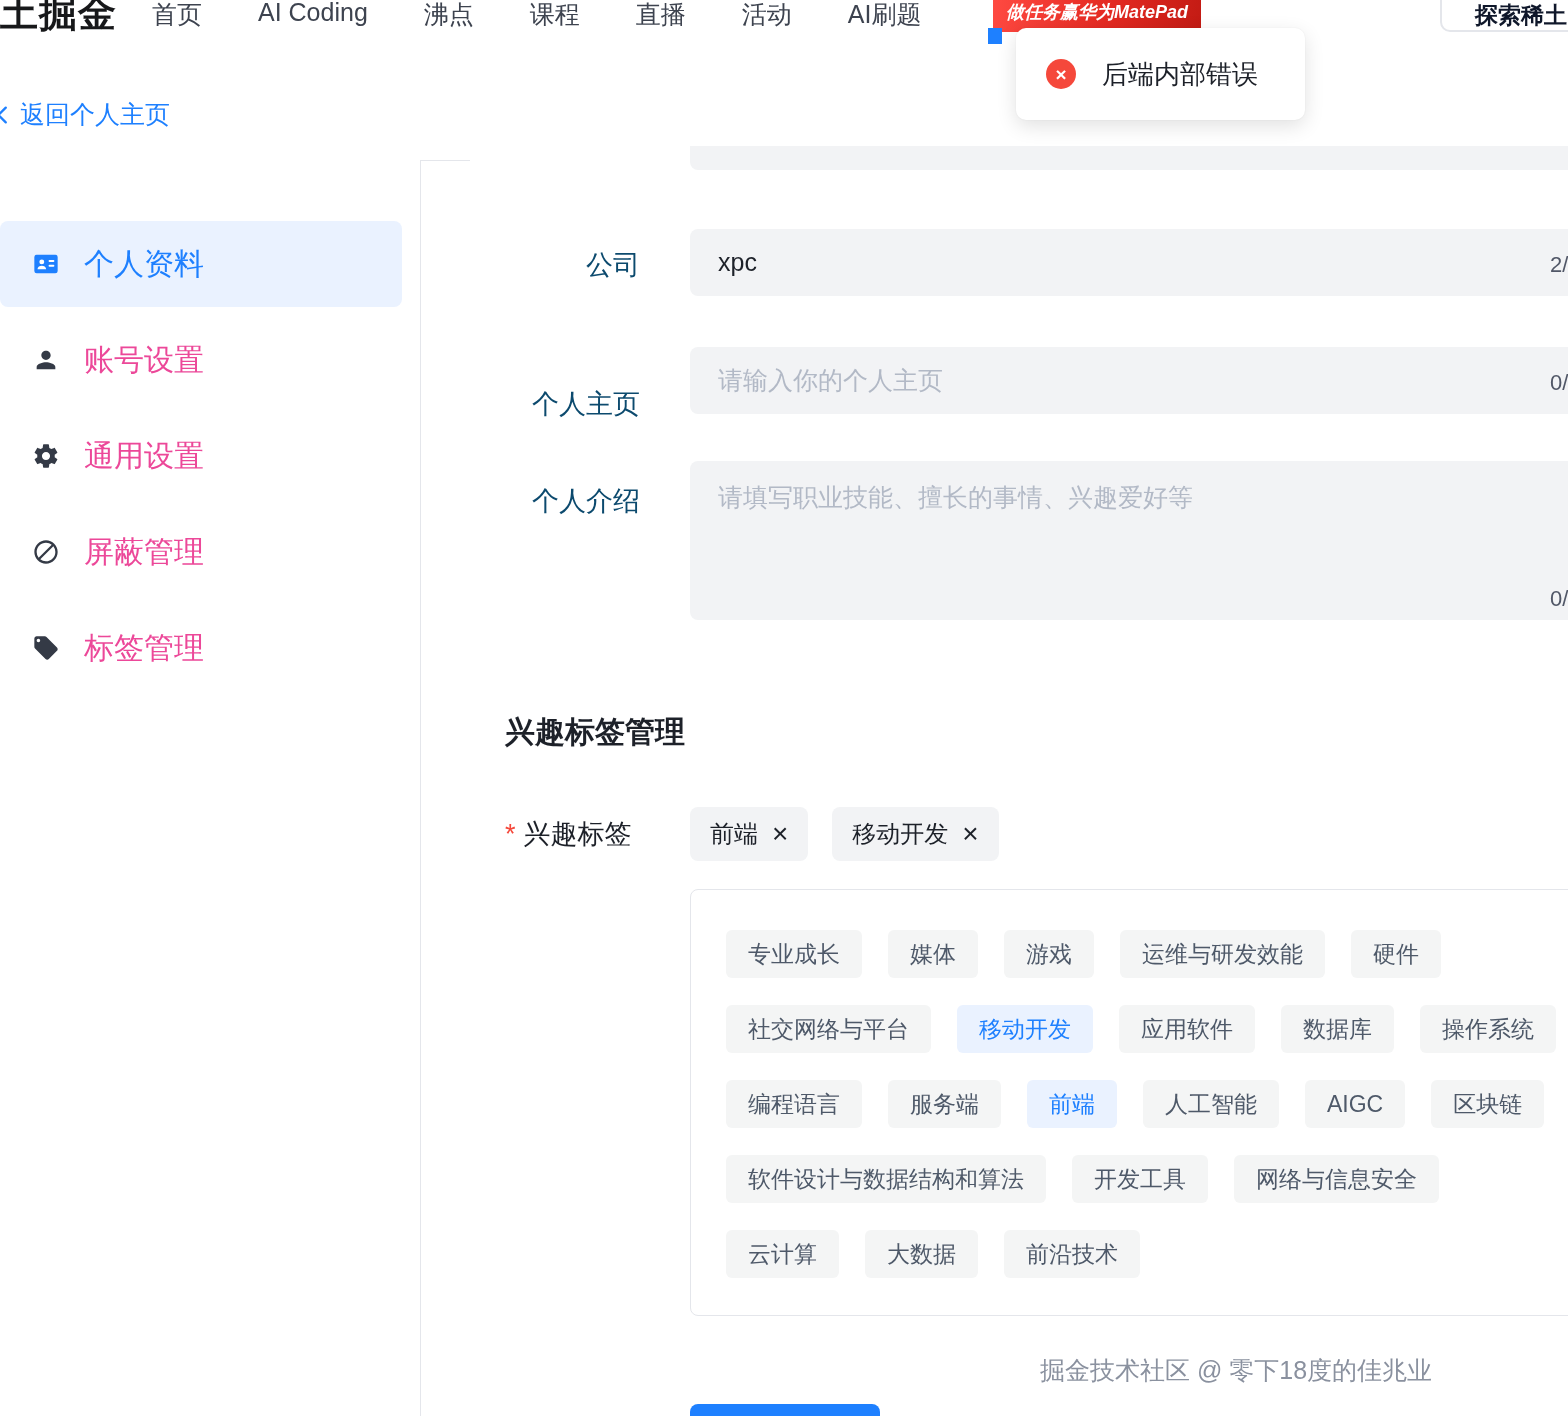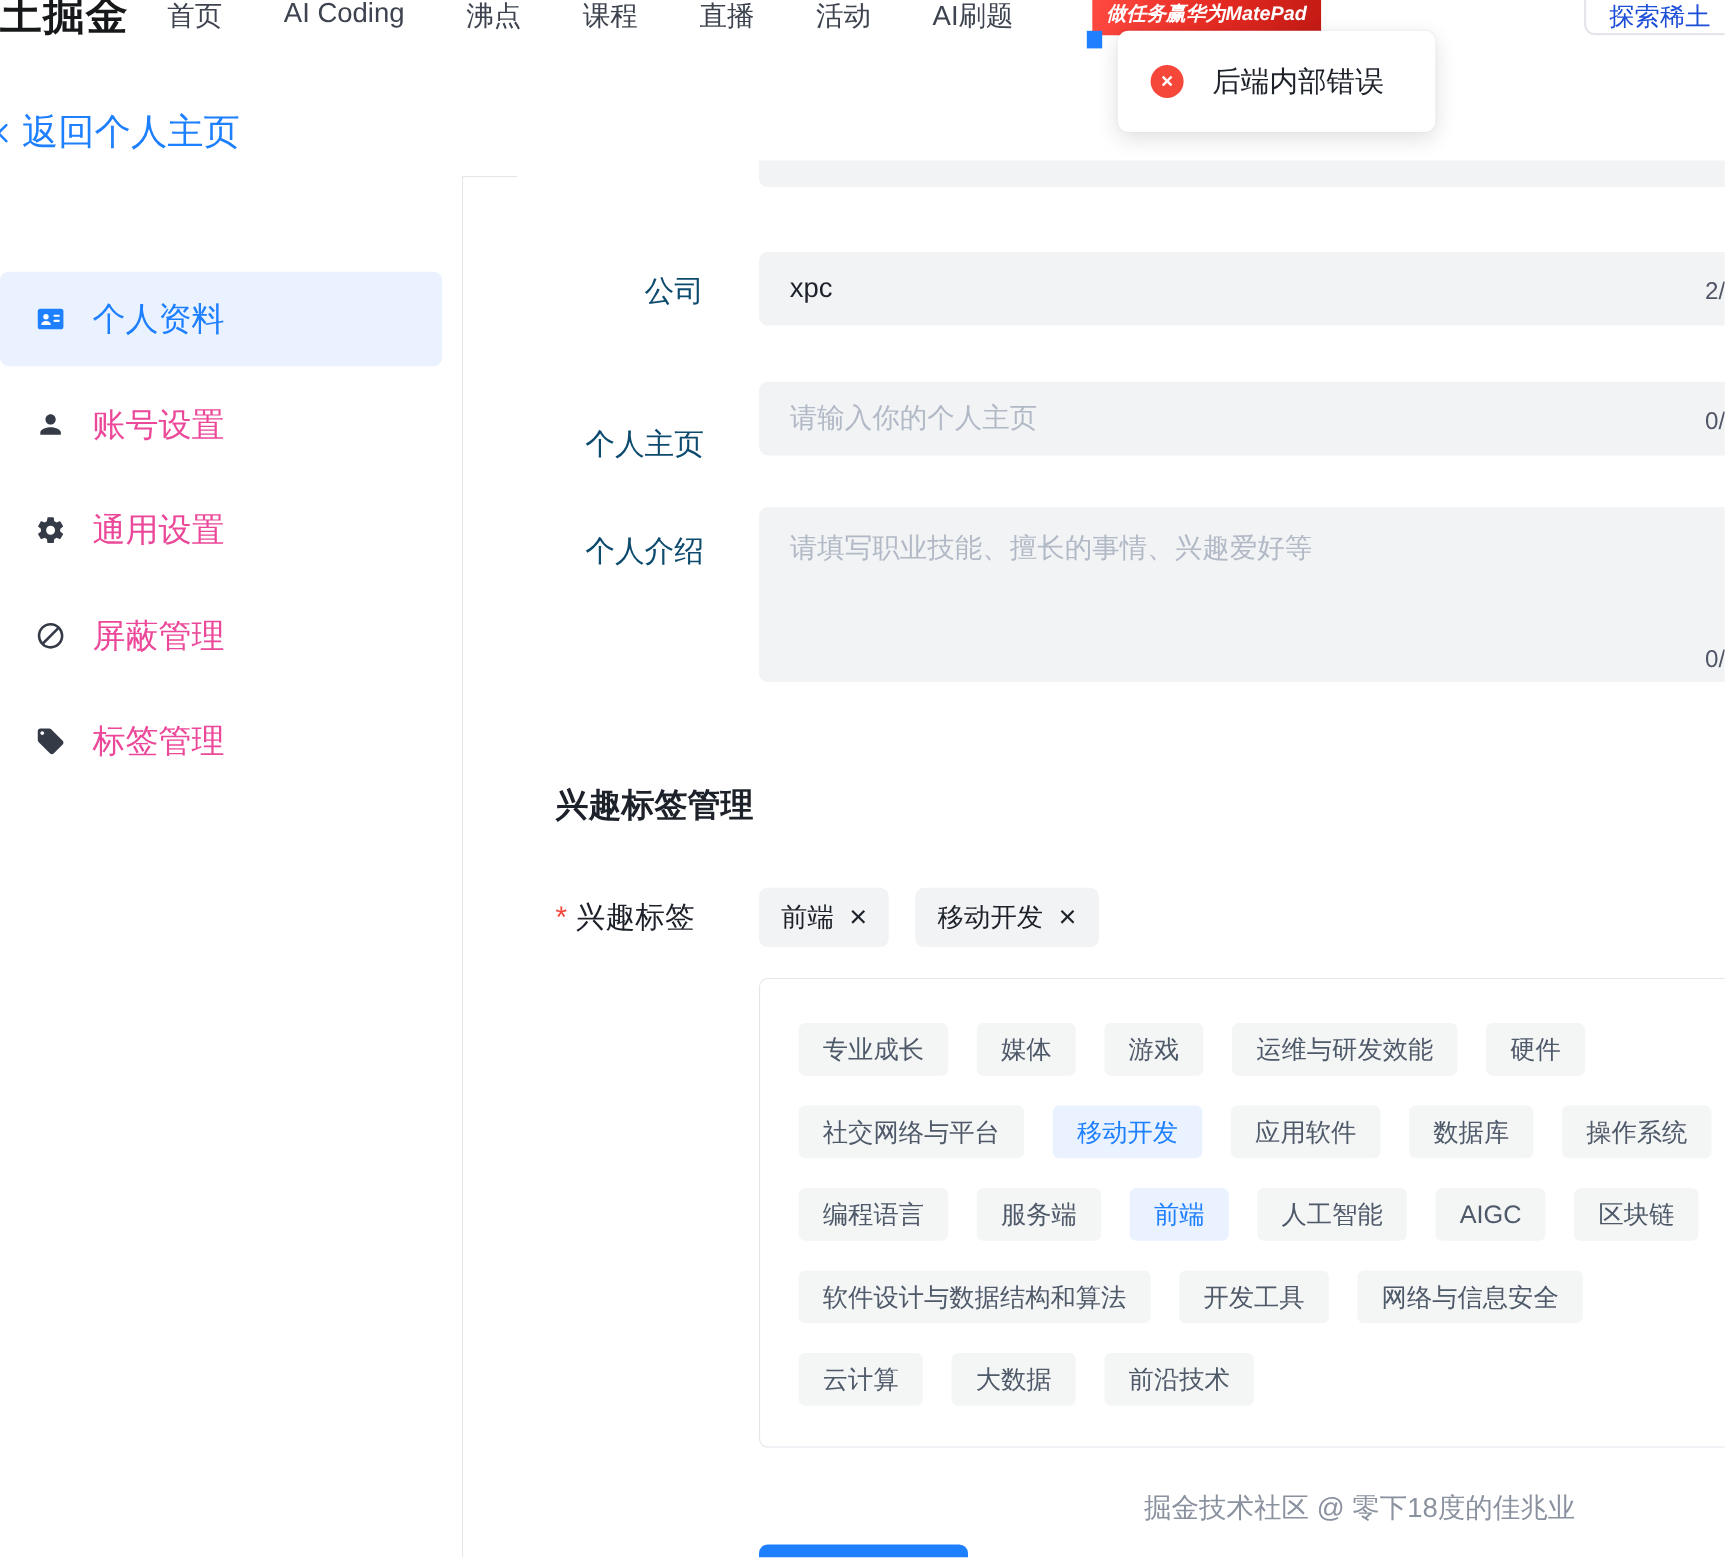--- a/index.html
+++ b/index.html
@@ -10,45 +10,45 @@
   
   .logo { position:absolute; left:0; top:-12px; font-size:38px; font-weight:800; color:#17181a; letter-spacing:1px; white-space:nowrap; cursor:pointer; }
   .nav-items { position:absolute; left:152px; top:-2px; display:flex; gap:56px; font-size:25px; color:#3d434f; white-space:nowrap; }
   .nav-item { cursor:pointer; }
   .banner { position:absolute; left:993px; top:-12px; width:208px; height:44px; border-radius:4px;
             background:linear-gradient(100deg,#ff4a42 0%,#e42a22 55%,#c31b14 100%);
             display:flex; align-items:flex-end; justify-content:center; padding-bottom:8px;
             color:#fff; font-style:italic; font-weight:800; font-size:18px; white-space:nowrap; cursor:pointer; overflow:hidden; }
   .banner-corner { position:absolute; left:988px; top:28px; width:14px; height:16px; background:#1e80ff; }
   .search { position:absolute; left:1440px; top:-16px; width:220px; height:48px; border:2px solid #e4e6eb; border-radius:10px; background:#fff; cursor:text; }
-  .search-text { position:absolute; left:21px; top:14px; font-size:23px; color:#1d4ed8; white-space:nowrap; }
+  .search-text { position:absolute; left:33px; top:14px; font-size:23px; color:#0f172a; white-space:nowrap;font-weight:bold; }
 
   
   .toast { position:absolute; left:1016px; top:28px; width:289px; height:92px; background:#fff; border-radius:10px;
            box-shadow:0 6px 20px rgba(0,0,0,.12), 0 0 2px rgba(0,0,0,.06); display:flex; align-items:center;
            padding-left:30px; gap:26px; z-index:20; }
   .toast-icon { width:30px; height:30px; border-radius:50%; background:#f5483b; color:#fff; font-size:19px; font-weight:700;
                 display:flex; align-items:center; justify-content:center; line-height:1; flex:0 0 auto; }
   .toast-msg { font-size:26px; color:#1d2129; white-space:nowrap; }
 
   
   .backrow { position:absolute; left:0; top:98px; display:flex; align-items:center; color:#1e80ff; cursor:pointer; }
   .back-chevron { margin-left:-8px; display:inline-flex; }
-  .back-label { font-size:33px; margin-left:6px; white-space:nowrap; }
+  .back-label { font-size:25px; margin-left:6px; white-space:nowrap; }
 
   
   .hline { position:absolute; left:0; top:160px; width:470px; height:1px; background:#e4e6eb; }
   .sidebar { position:absolute; left:0; top:160px; width:421px; height:1256px; border-right:1px solid #e4e6eb; background:#fff; }
 
   
   .side-menu { padding-top:61px; }
   .side-item { height:86px; margin:0 18px 10px 0; border-radius:8px; display:flex; align-items:center;
                padding-left:32px; gap:24px; font-size:30px; color:#ec4899; cursor:pointer; white-space:nowrap; }
   .side-item .side-icon { width:28px; height:28px; display:inline-flex; color:#343a46; }
-  .side-item.active { background:#eaf2ff; color:#1e80ff; font-weight:500;margin-top:26px; }
+  .side-item.active { background:#eaf2ff; color:#1e80ff; font-weight:500; }
   .side-item.active .side-icon { color:#1e80ff; }
   .side-icon svg { width:28px; height:28px; }
 
   
   .partial-input { position:absolute; left:690px; top:146px; width:900px; height:24px; background:#f2f3f5; border-radius:0 0 0 8px; }
   .flabel { position:absolute; left:440px; width:200px; text-align:right; font-size:27px; color:#0c4a6e; white-space:nowrap; }
   .finput { position:absolute; left:690px; width:900px; height:67px; background:#f2f3f5; border:none; border-radius:8px;
             font-family:inherit; font-size:25px; color:#1d2129; padding:0 160px 0 28px; }
   .ftextarea { position:absolute; left:690px; width:900px; height:159px; background:#f2f3f5; border:none; border-radius:8px;
                font-family:inherit; font-size:25px; color:#1d2129; padding:20px 160px 0 28px; resize:none; }

